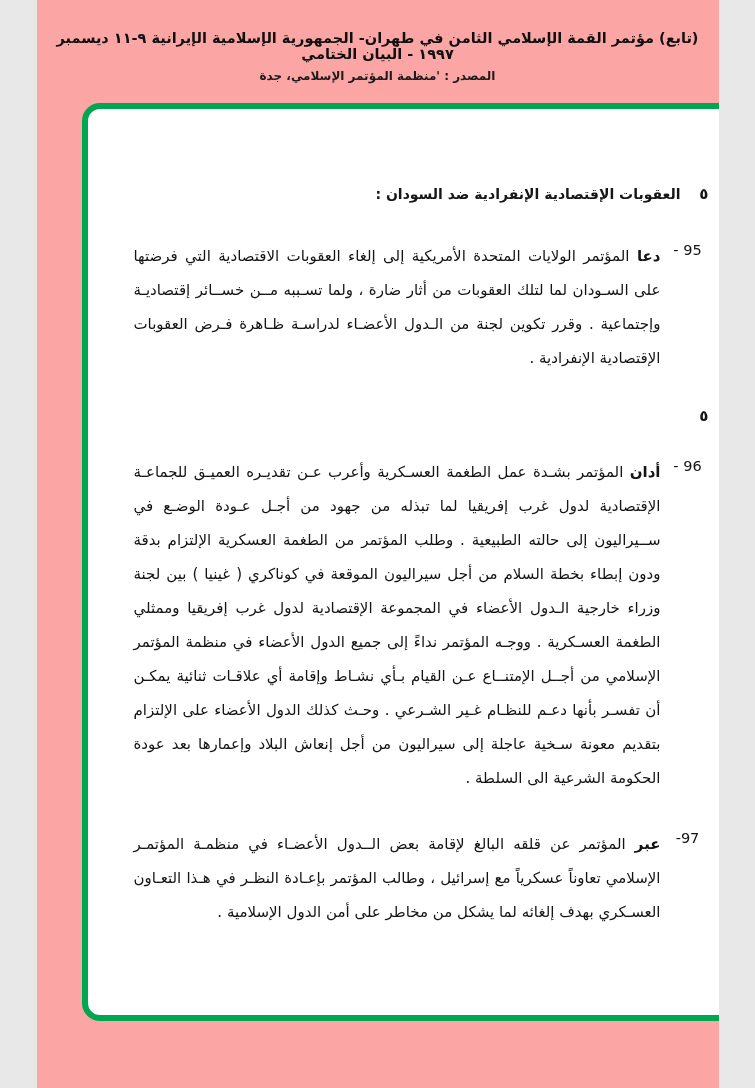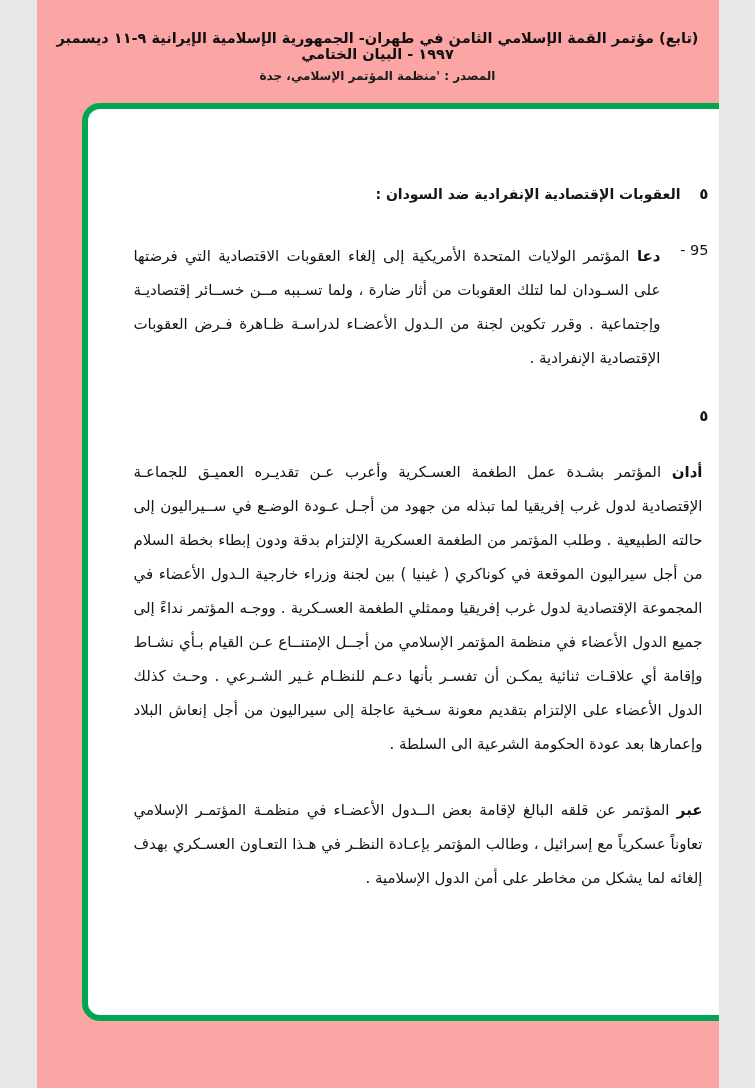--- a/index.html
+++ b/index.html
@@ -73,21 +73,21 @@
     padding-right: 92px;
   }
   
   .item {
     display: flex;
     margin: 0 0 32px 0;
   }
   .item-number {
     flex: 0 0 42px;
     direction: ltr;
-    text-align: right;
+    text-align: center;
     font-size: 14.5px;
     padding-top: 3px;
     color: #141414;
   }
   .item-text {
     flex: 1;
     margin: 0 6px 0 0;
     text-align: justify;
     font-size: 15px;
     line-height: 34px;
@@ -127,24 +127,26 @@
       </div>
       <div class="item">
         <span class="item-number">- 95</span>
         <p class="item-text"><b>دعا</b><span> المؤتمر الولايات المتحدة الأمريكية إلى إلغاء العقوبات الاقتصادية التي فرضتها على السـودان لما لتلك العقوبات من أثار ضارة ، ولما تسـببه مــن خســائر إقتصاديـة وإجتماعية . وقرر تكوين لجنة من الـدول الأعضـاء لدراسـة ظـاهرة فـرض العقوبات الإقتصادية الإنفرادية .</span></p>
       </div>
 
       <div class="heading-row">
         <span class="bullet">٥</span>
       </div>
       <div class="item">
+        <span class="item-number">- 96</span>
         <p class="item-text"><b>أدان</b><span> المؤتمر بشـدة عمل الطغمة العسـكرية وأعرب عـن تقديـره العميـق للجماعـة الإقتصادية لدول غرب إفريقيا لما تبذله من جهود من أجـل عـودة الوضـع في ســيراليون إلى حالته الطبيعية . وطلب المؤتمر من الطغمة العسكرية الإلتزام بدقة ودون إبطاء بخطة السلام من أجل سيراليون الموقعة في كوناكري ( غينيا ) بين لجنة وزراء خارجية الـدول الأعضاء في المجموعة الإقتصادية لدول غرب إفريقيا وممثلي الطغمة العسـكرية . ووجـه المؤتمر نداءً إلى جميع الدول الأعضاء في منظمة المؤتمر الإسلامي من أجــل الإمتنــاع عـن القيام بـأي نشـاط وإقامة أي علاقـات ثنائية يمكـن أن تفسـر بأنها دعـم للنظـام غـير الشـرعي . وحـث كذلك الدول الأعضاء على الإلتزام بتقديم معونة سـخية عاجلة إلى سيراليون من أجل إنعاش البلاد وإعمارها بعد عودة الحكومة الشرعية الى السلطة .</span></p>
       </div>
 
       <div class="item">
+        <span class="item-number">-97</span>
         <p class="item-text"><b>عبر</b><span> المؤتمر عن قلقه البالغ لإقامة بعض الــدول الأعضـاء في منظمـة المؤتمـر الإسلامي تعاوناً عسكرياً مع إسرائيل ، وطالب المؤتمر بإعـادة النظـر في هـذا التعـاون العسـكري بهدف إلغائه لما يشكل من مخاطر على أمن الدول الإسلامية .</span></p>
       </div>
 
     </div>
   </div>
 
 
 </div>
 
 </body></html>

